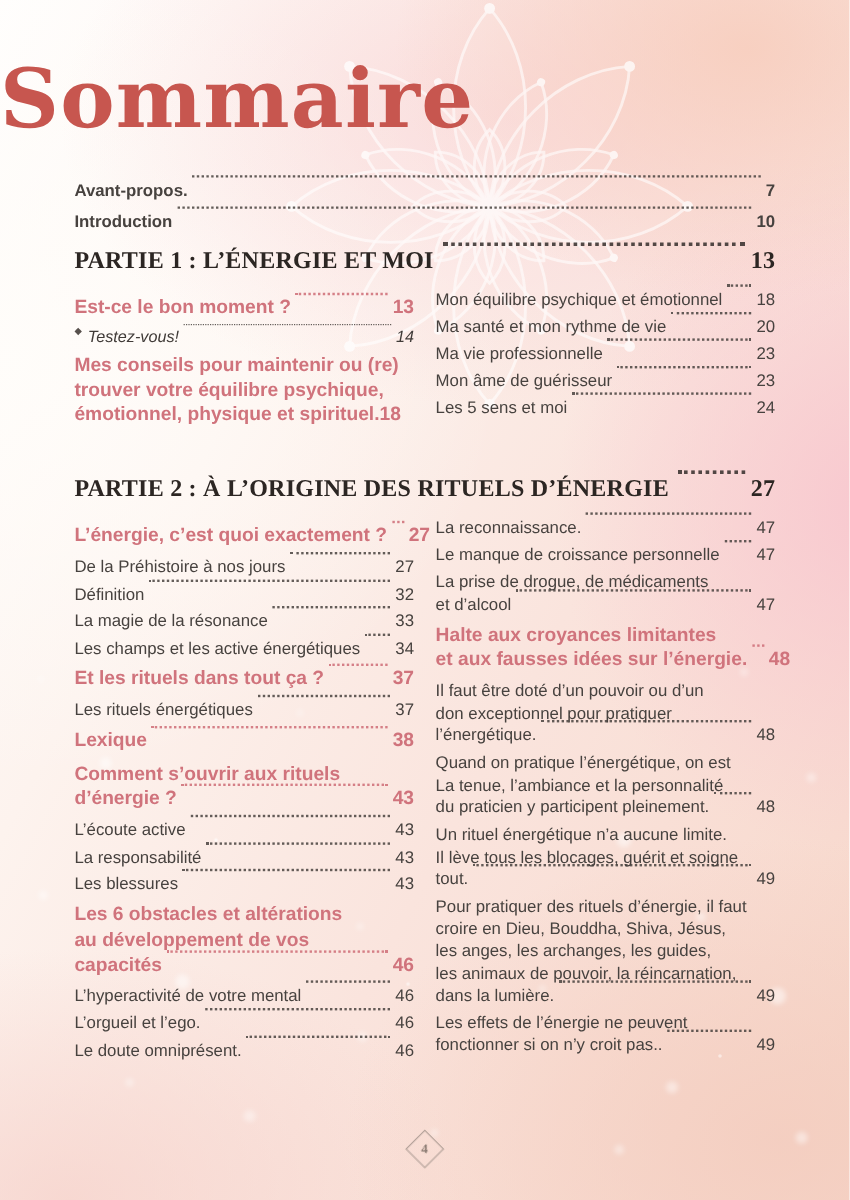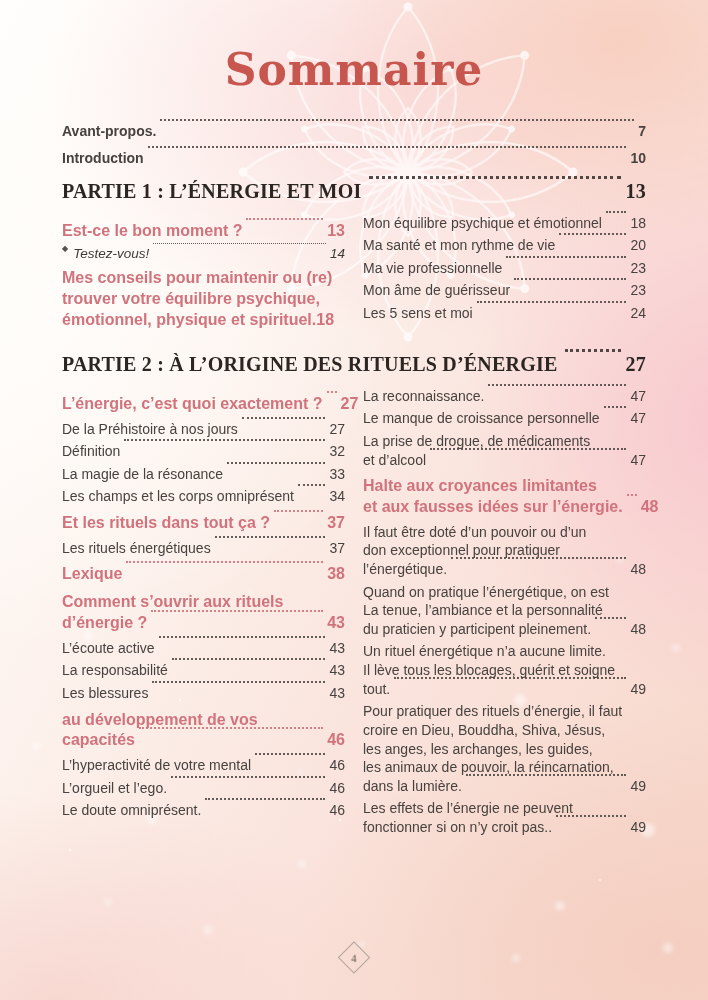--- a/index.html
+++ b/index.html
@@ -13,36 +13,36 @@
       radial-gradient(ellipse 520px 360px at 92% 95%, rgba(243,204,190,.8), rgba(243,204,190,0) 70%),
       radial-gradient(ellipse 480px 300px at 8% 100%, rgba(246,210,203,.75), rgba(246,210,203,0) 70%),
       radial-gradient(ellipse 600px 500px at 0% 30%, rgba(255,253,250,.95), rgba(255,253,250,0) 70%),
       linear-gradient(118deg,#fffefd 0%,#fdf3ee 30%,#fae4dd 60%,#f7d6c9 100%);
   }
   svg.art{position:absolute;pointer-events:none;}
   .flower{top:0;left:0;}
   .sparkles{left:0;top:0;}
 
   h1.title{
-    position:relative;margin:46px 0 12px;text-align:center;
+    position:relative;margin:46px 0 12px;text-align:left;
     font-family:"DejaVu Serif",serif;font-weight:bold;
-    font-size:44px;line-height:1.1;color:#c7564f;letter-spacing:1px;
+    font-size:68px;line-height:1.1;color:#c7564f;letter-spacing:1px;
   }
   .content{position:relative;padding:0 62px;}
 
   .row{display:flex;align-items:flex-start;}
   .row .txt{white-space:nowrap;}
   .pg{white-space:nowrap;}
   .dots{flex:1 1 auto;min-width:10px;border-bottom:2px dotted rgba(72,66,62,.85);margin:0 4px;transform:translateY(-3px);}
 
   .front{margin-top:28px;}
   .front .entry{margin-bottom:8px;font-weight:bold;font-size:15px;color:#3a3533;}
 
   .part{margin-top:12px;}
-  .part.second{margin-top:17px;}
+  .part.second{margin-top:34px;}
   .part-header{
     font-family:"Liberation Serif",serif;font-weight:bold;font-size:20px;
     color:#2c2623;letter-spacing:.2px;
   }
   .part-header .dots{border-bottom:3px dotted rgba(52,45,42,.85);margin:0 5px 0 8px;transform:translateY(-4px);}
   .cols{display:flex;gap:18px;margin-top:11px;}
   .col{flex:1 1 0;min-width:0;}
 
   .entry{margin-bottom:4px;}
   .entry .line{white-space:nowrap;}
@@ -329,21 +329,21 @@
             </div>
             <div class="entry body">
               <div class="row">
                 <span class="txt">La magie de la résonance</span>
                 <span class="dots"></span>
                 <span class="pg">33</span>
               </div>
             </div>
             <div class="entry body">
               <div class="row">
-                <span class="txt">Les champs et les corps omniprésent</span>
+                <span class="txt">Les champs et les active énergétiques</span>
                 <span class="dots"></span>
                 <span class="pg">34</span>
               </div>
             </div>
             <div class="entry pink">
               <div class="row">
                 <span class="txt">Et les rituels dans tout ça ?</span>
                 <span class="dots"></span>
                 <span class="pg">37</span>
               </div>
@@ -385,20 +385,21 @@
               </div>
             </div>
             <div class="entry body">
               <div class="row">
                 <span class="txt">Les blessures</span>
                 <span class="dots"></span>
                 <span class="pg">43</span>
               </div>
             </div>
             <div class="entry pink">
+              <div class="line">Les 6 obstacles et altérations</div>
               <div class="line">au développement de vos</div>
               <div class="row">
                 <span class="txt">capacités</span>
                 <span class="dots"></span>
                 <span class="pg">46</span>
               </div>
             </div>
             <div class="entry body">
               <div class="row">
                 <span class="txt">L’hyperactivité de votre mental</span>

